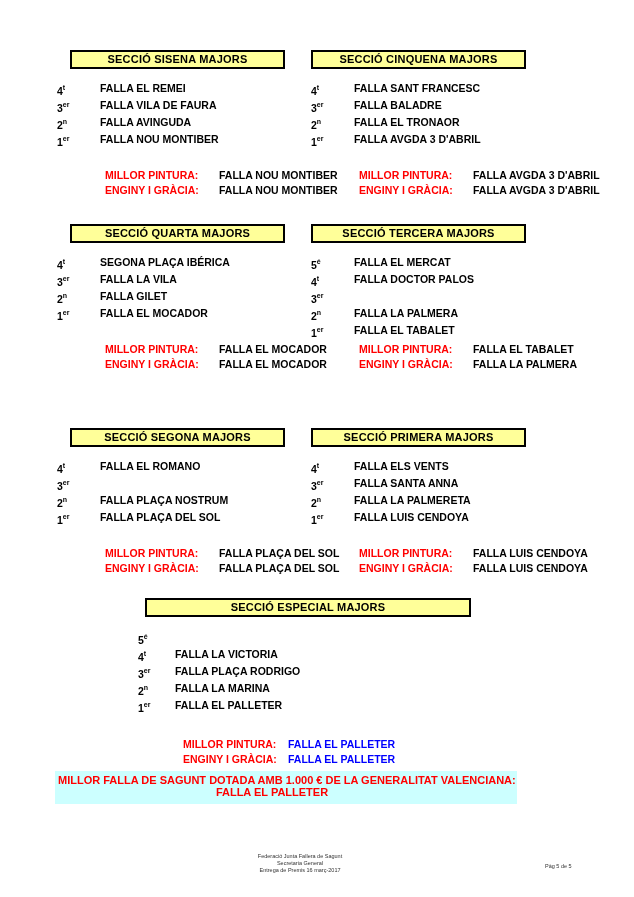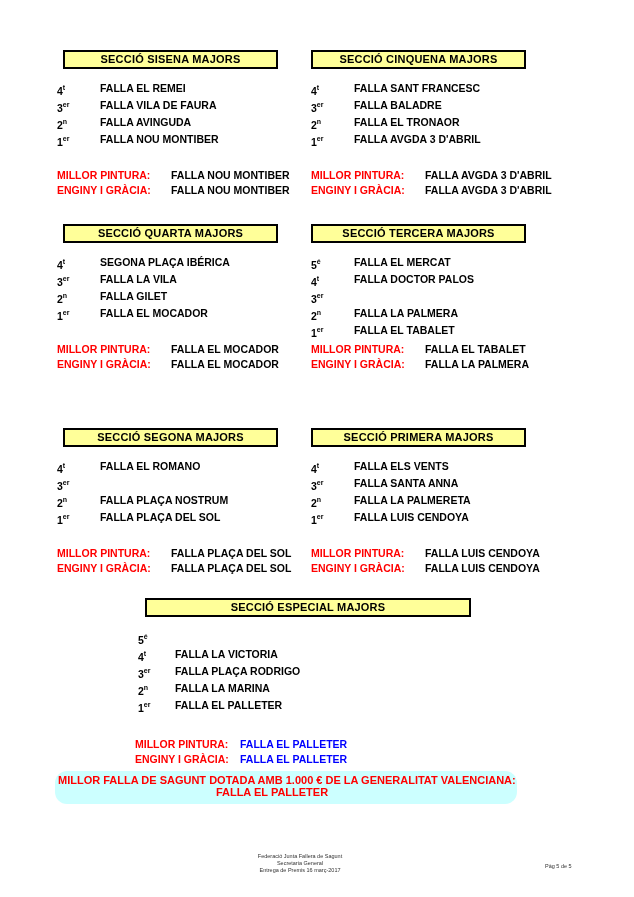--- a/index.html
+++ b/index.html
@@ -16,53 +16,52 @@
   .section{position:absolute;width:245px;}
   #sec0{left:57px;top:50px;}
   #sec1{left:311px;top:50px;}
   #sec2{left:57px;top:224px;}
   #sec3{left:311px;top:224px;}
   #sec4{left:57px;top:428px;}
   #sec5{left:311px;top:428px;}
   #sec6{left:133px;top:598px;width:330px;}
 
   .sec-header{
-    position:absolute;top:0;left:6px;width:211px;
+    position:absolute;top:0;left:13px;width:211px;
     border:2px solid #000;
     background:var(--header-bg,#FFFF99);
     text-align:center;
     font-size:11px;
     padding:1px 0 2px 0;
     letter-spacing:0.2px;
   }
   .col-right .sec-header{left:0;}
   #sec6 .sec-header{left:12px;width:322px;}
 
   .rank-list{position:absolute;top:31px;left:0;right:0;}
   #sec6 .rank-list{left:5px;top:32px;}
   .rank-row{display:flex;line-height:14.4px;font-size:10.5px;}
   .pos{width:43px;flex:0 0 43px;}
   #sec6 .pos{width:37px;flex:0 0 37px;}
   .pos sup{font-size:7px;}
   .fname{white-space:nowrap;}
 
   .awards{position:absolute;top:118px;left:0;right:0;}
   #sec6 .awards{top:139px;left:2px;}
-  .award-row{display:flex;line-height:15.3px;font-size:10.5px;}
+  .award-row{display:flex;line-height:15.3px;font-size:10.5px;margin-left:48px;}
   .award-label{width:114px;flex:0 0 114px;color:var(--award-red,#FF0000);white-space:nowrap;}
   #sec6 .award-label{width:105px;flex:0 0 105px;}
   .award-value{white-space:nowrap;}
   .award-value.blue{color:var(--special-blue,#0000FF);}
 
   .banner{
     position:absolute;left:55px;top:771px;width:462px;height:33px;
     background:var(--banner-bg,#CCFFFF);
     color:var(--award-red,#FF0000);
     font-size:11px;
-    border-radius:12px;
   }
   .banner-line1{margin:3px 0 0 3px;white-space:nowrap;}
   .banner-line2{width:428px;margin-left:3px;text-align:center;}
 
   .footer{
     position:absolute;left:230px;top:853px;width:140px;
     text-align:center;
     font-size:5.5px;line-height:7px;
     color:#333;font-weight:normal;
   }

